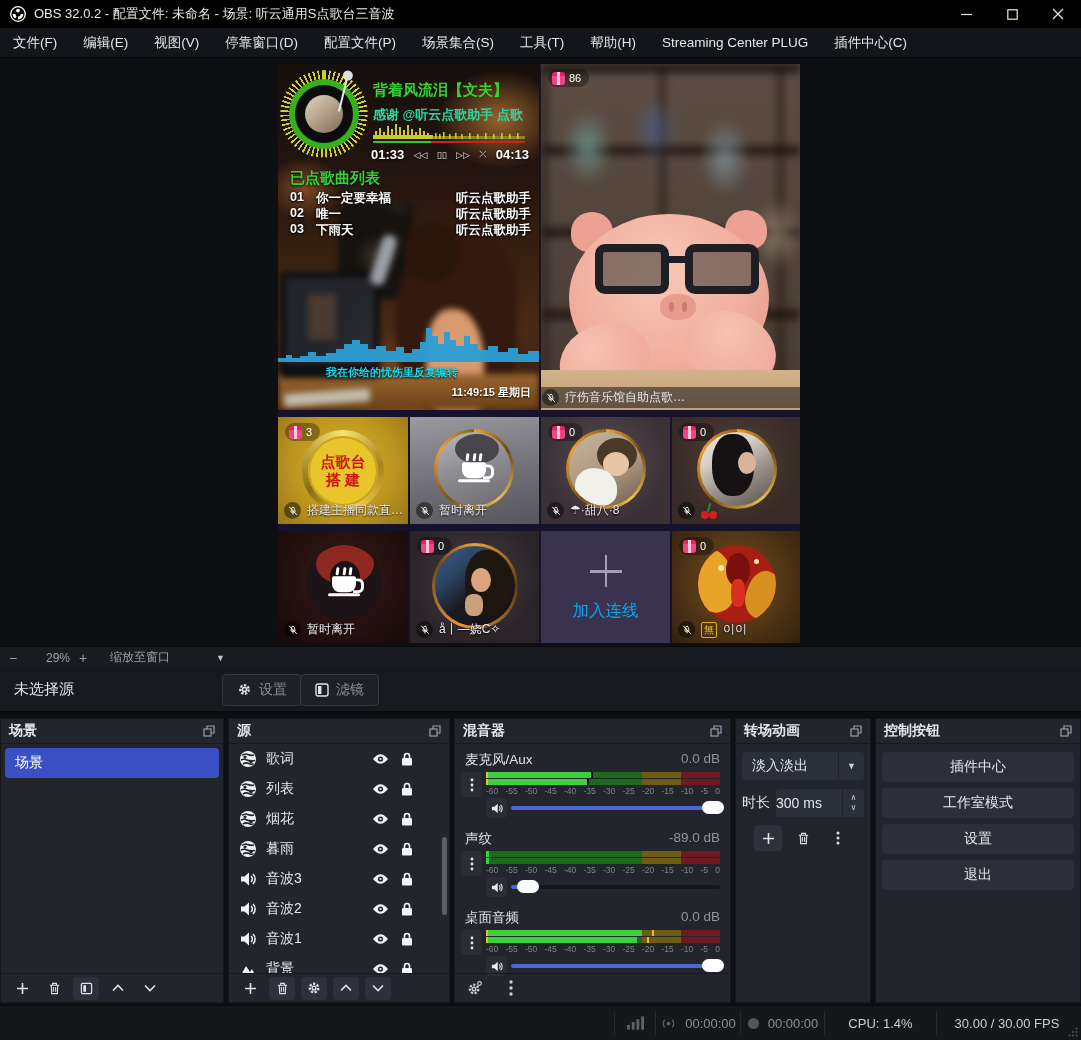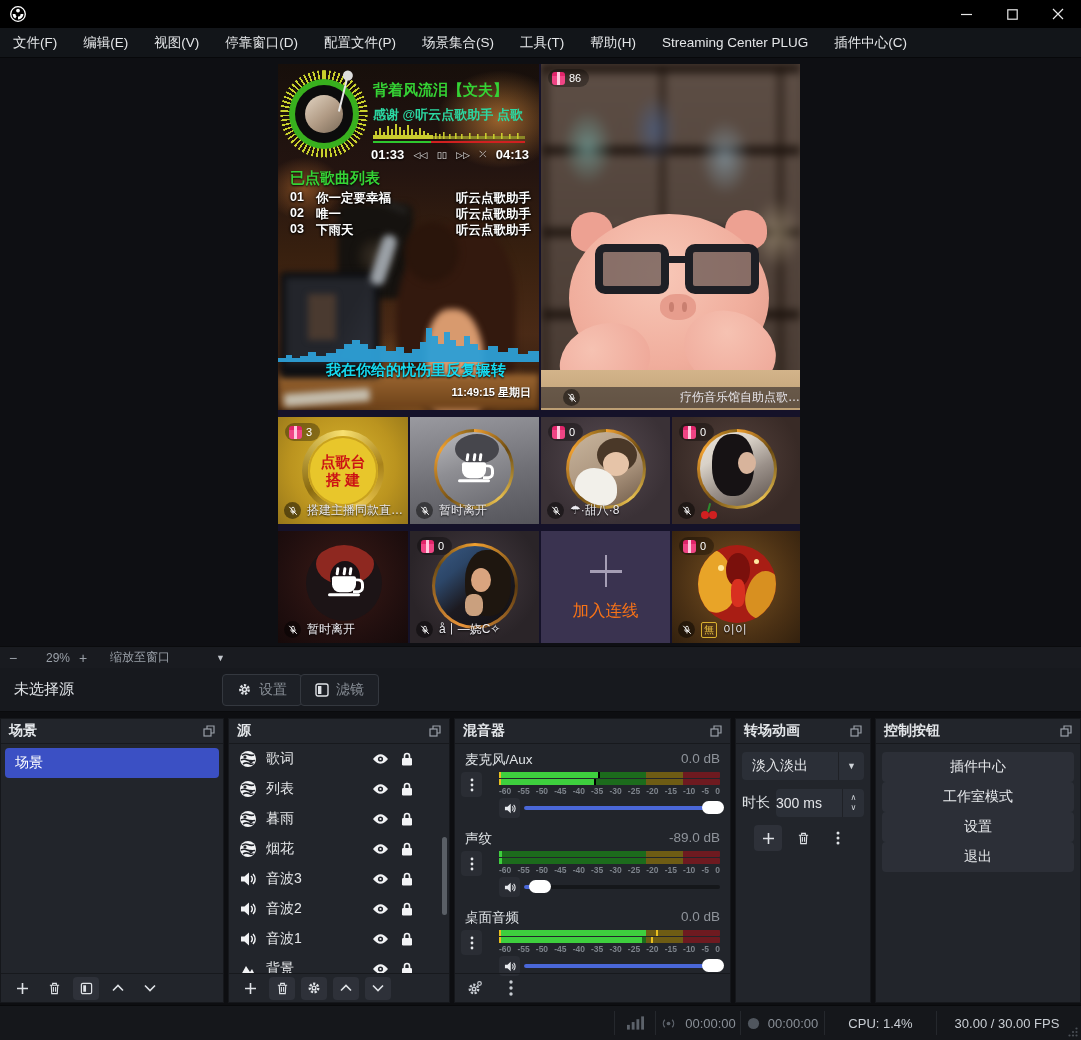--- a/index.html
+++ b/index.html
@@ -37,21 +37,21 @@
 .thanks{position:absolute;left:95px;top:42px;font-size:13px;font-weight:700;color:#2bd8a2;}
 .spectrum{position:absolute;left:95px;top:60px;}
 .progress{position:absolute;left:95px;top:77px;width:152px;height:2px;background:linear-gradient(90deg,#2ec82e 0 38%,#d02020 38% 100%);}
 .timesrow{position:absolute;left:93px;top:83px;width:158px;display:flex;align-items:center;justify-content:space-between;color:#fff;font-weight:700;font-size:13px;text-shadow:0 1px 2px #000;}
 .timesrow .tico{font-size:9px;font-weight:400;color:#eee;}
 .plistTitle{position:absolute;left:12px;top:105px;font-size:15px;font-weight:700;color:#35d335;text-shadow:0 1px 2px #000;}
 .plrow{position:absolute;left:12px;right:8px;display:flex;color:#fff;font-weight:700;font-size:12.5px;text-shadow:0 1px 2px #000,0 0 3px #000;}
 .plrow .num{width:26px;}
 .plrow .by{margin-left:auto;}
 .skyline{position:absolute;left:0;bottom:48px;width:100%;height:46px;opacity:.95;}
-.lyric{position:absolute;left:48px;bottom:30px;font-size:15px;font-weight:700;color:#16d8ee;text-shadow:0 1px 2px #000;}
+.lyric{position:absolute;left:48px;bottom:30px;font-size:11px;font-weight:700;color:#16d8ee;text-shadow:0 1px 2px #000;}
 .clock{position:absolute;right:8px;bottom:10px;font-size:11px;font-weight:700;color:#fff;text-shadow:0 1px 2px #000;}
 
 .shelves{position:absolute;inset:0;filter:blur(4px);
  background:
  radial-gradient(36px 54px at 18% 24%, #6f9a94cc, transparent 70%),
  radial-gradient(32px 50px at 44% 19%, #49618caa, transparent 70%),
  radial-gradient(36px 54px at 71% 27%, #8aa4b2aa, transparent 70%),
  radial-gradient(32px 46px at 29% 54%, #b08a8099, transparent 70%),
  radial-gradient(40px 54px at 69% 57%, #49618c99, transparent 70%),
  radial-gradient(36px 50px at 91% 49%, #bfae8e88, transparent 70%),
@@ -61,21 +61,21 @@
 .pig-head{position:absolute;left:28px;top:150px;width:200px;height:168px;border-radius:50%;background:radial-gradient(circle at 45% 35%,#f8c8b8,#f0ad9c 60%,#dd9584);}
 .pig-ear{position:absolute;width:42px;height:40px;border-radius:50% 50% 42% 42%;background:#eea violet;background:#eda192;}
 .glasses{position:absolute;left:54px;top:180px;display:flex;align-items:center;}
 .lens{width:74px;height:50px;border:8px solid #1e1f25;border-radius:10px;background:rgba(110,92,88,.8);}
 .bridge{width:16px;height:7px;background:#1e1f25;margin-top:-20px;}
 .snout{position:absolute;left:119px;top:230px;width:36px;height:26px;border-radius:45%;background:#e79d8d;}
 .snout:before,.snout:after{content:"";position:absolute;top:8px;width:5px;height:10px;border-radius:50%;background:#c97f70;}
 .snout:before{left:9px;}.snout:after{right:9px;}
 .pig-arm{position:absolute;border-radius:50%;background:radial-gradient(circle at 40% 30%,#f6c2b2,#eda394);}
 .deskR{position:absolute;left:0;top:306px;width:100%;height:40px;background:linear-gradient(180deg,#d3b48a,#bd9f74);}
-.capbar{position:absolute;left:0;bottom:2px;width:100%;height:21px;background:rgba(24,20,28,.55);display:flex;align-items:center;gap:6px;padding-left:22px;justify-content:space-between;}
+.capbar{position:absolute;left:0;bottom:2px;width:100%;height:21px;background:rgba(24,20,28,.55);display:flex;align-items:center;gap:6px;padding-left:1px;}
 
 .tile{position:absolute;overflow:hidden;}
 .trow1{top:353px;height:107px;}
 .trow2{top:467px;height:112px;}
 .badge{position:absolute;left:7px;top:6px;display:flex;align-items:center;gap:4px;background:rgba(0,0,0,.32);border-radius:9px;padding:2px 8px 2px 4px;height:18px;}
 .gift{width:13px;height:13px;border-radius:3px;background:linear-gradient(180deg,#e0256a 0 30%,#f04585 30%);position:relative;}
 .gift:before{content:"";position:absolute;left:5px;top:0;width:3px;height:13px;background:#ffc9de;}
 .badge .num{color:#fff;font-size:11px;}
 .cap{position:absolute;left:6px;bottom:5px;display:flex;align-items:center;gap:6px;z-index:3;}
 .mute{width:17px;height:17px;border-radius:50%;background:rgba(0,0,0,.45);display:flex;align-items:center;justify-content:center;flex:none;}
@@ -86,21 +86,21 @@
 .cup{position:relative;width:24px;height:16px;background:#fff;border-radius:2px 2px 8px 8px;}
 .cup:after{content:"";position:absolute;right:-8px;top:2px;width:8px;height:9px;border:3px solid #fff;border-left:none;border-radius:0 6px 6px 0;}
 .cup:before{content:"";position:absolute;left:-4px;bottom:-4px;width:32px;height:3px;background:#fff;border-radius:2px;}
 .steam{position:absolute;left:4px;top:-9px;width:16px;height:8px;display:flex;gap:4px;}
 .steam i{width:2.5px;height:8px;background:#fff;border-radius:2px;transform:rotate(8deg);}
 .jointile{background:#3a3350;display:flex;flex-direction:column;align-items:center;}
 .plus{position:relative;width:32px;height:32px;margin-top:24px;}
 .plus:before,.plus:after{content:"";position:absolute;background:#a59eb5;}
 .plus:before{left:0;top:15px;width:32px;height:2.5px;}
 .plus:after{left:15px;top:0;width:2.5px;height:32px;}
-.joinlabel{margin-top:13px;color:#f97316;font-size:16.5px;}
+.joinlabel{margin-top:13px;color:#0ea5e9;font-size:16.5px;}
 .cherry{position:relative;width:16px;height:16px;}
 .cherry:before,.cherry:after{content:"";position:absolute;width:8px;height:8px;border-radius:50%;background:#d02020;bottom:0;}
 .cherry:before{left:0;}.cherry:after{right:0;}
 .cherry i{position:absolute;left:7px;top:0;width:2px;height:9px;background:#2d8a2d;transform:rotate(14deg);}
 .mubox{display:inline-block;border:1px solid #d8b030;color:#e8c040;font-size:10px;padding:0 2px;border-radius:2px;}
 
 .zoombar{position:absolute;left:0;top:646px;width:1081px;height:22px;background:#191b20;display:flex;align-items:center;color:#9aa0a8;font-size:12px;border-top:1px solid #0a0b0d;}
 .zoombar .zbtn{width:26px;text-align:center;font-size:14px;}
 .zoompct{width:44px;text-align:right;}
 .fitlabel{margin-left:14px;}
@@ -127,21 +127,21 @@
 .tbico.boxed{background:#2e3139;}
 .srclist{position:absolute;left:0;top:25px;right:0;bottom:29px;overflow:hidden;}
 .srcitem{height:30px;display:flex;align-items:center;padding:0 10px;color:#e6e8ea;font-size:14px;gap:9px;}
 .srcitem .sright{margin-left:auto;display:flex;gap:12px;align-items:center;margin-right:26px;}
 .sscroll{position:absolute;right:2px;top:118px;width:5px;height:78px;border-radius:3px;background:#5a5f66;}
 
 .mixwrap{position:absolute;left:0;top:25px;right:0;bottom:29px;padding:7px 10px 0 6px;}
 .chan{margin-bottom:12px;}
 .chanhead{display:flex;color:#dfe3e6;font-size:13.5px;padding-left:4px;}
 .chanhead .db{margin-left:auto;color:#8f949b;}
-.chanbody{display:flex;gap:17px;margin-top:3px;font-weight:bold;}
+.chanbody{display:flex;gap:4px;margin-top:3px;}
 .chanleft{display:flex;flex-direction:column;gap:3px;}
 .mbtn{width:21px;height:25px;background:#2a2d34;border-radius:4px;display:flex;align-items:center;justify-content:center;}
 .meterzone{flex:1;}
 .mbar{height:6px;border-radius:1px;margin-bottom:1px;position:relative;background:linear-gradient(90deg,#1c6b1c 0 66.7%,#6e5c14 66.7% 83.3%,#6e1a20 83.3% 100%);}
 .mlevel{position:absolute;left:0;top:0;bottom:0;background:#3ecf3e;}
 .mpeak{position:absolute;top:0;bottom:0;width:2px;background:#000;}
 .mpeak.yellow{background:#e8c020;}
 .mscale{display:flex;justify-content:space-between;color:#7d838b;font-size:8.5px;margin-top:1px;}
 .sliderrow{display:flex;gap:4px;align-items:center;margin-top:2px;}
 .slidertrack{flex:1;height:4px;border-radius:2px;background:#15171a;position:relative;}
@@ -154,21 +154,21 @@
 .combo .cval{padding-left:10px;}
 .combo .caret{margin-left:auto;width:26px;height:100%;display:flex;align-items:center;justify-content:center;border-left:1px solid #1f2126;color:#cfd3d8;font-size:9px;}
 .durrow{display:flex;align-items:center;margin-top:9px;gap:6px;}
 .durlabel{color:#dfe3e6;font-size:14px;}
 .spin{flex:1;height:28px;background:#2b2f37;border-radius:4px;display:flex;align-items:center;color:#e4e6e9;font-size:14px;}
 .spin .sval{flex:1;text-align:left;}
 .spin .arrows{width:22px;height:100%;border-left:1px solid #1f2126;display:flex;flex-direction:column;align-items:center;justify-content:center;color:#cfd3d8;font-size:8px;line-height:10px;}
 .transbtns{display:flex;align-items:center;gap:7px;margin-top:8px;justify-content:center;}
 .transbtns .tbico{width:28px;height:26px;}
 
-.ctrlbody{padding:8px 6px;display:flex;flex-direction:column;}
+.ctrlbody{padding:8px 6px;display:flex;flex-direction:column;gap:6px;}
 .ctrlbtn{height:30px;background:#2c2f37;border-radius:4px;color:#e6e8eb;font-size:14px;display:flex;align-items:center;justify-content:center;white-space:nowrap;}
 .vcam{display:flex;gap:6px;}
 .vcam .ctrlbtn{flex:1;}
 .vcamgear{width:30px;height:30px;background:#2c2f37;border-radius:4px;display:flex;align-items:center;justify-content:center;flex:none;}
 
 .statusbar{position:absolute;left:0;top:1005px;width:1081px;height:35px;background:#15171b;border-top:1px solid #090a0c;display:flex;align-items:center;font-size:13px;color:#8a9098;}
 .stseg{display:flex;align-items:center;justify-content:center;gap:8px;height:20px;white-space:nowrap;}
 .stdiv{width:1px;height:24px;background:#25282d;flex:none;}
 .grip{position:absolute;right:3px;bottom:3px;width:10px;height:10px;}
 svg{display:block;}
@@ -176,20 +176,21 @@
 </head>
 <body>
 
 <div class="titlebar">
   <svg class="obslogo" viewBox="0 0 16 16">
       <circle cx="8" cy="8" r="7.3" fill="#000" stroke="#fff" stroke-width="1.3"></circle>
       <circle cx="8" cy="4.6" r="1.9" fill="#fff"></circle>
       <path d="M8 13.4 A5.4 5.4 0 0 0 13.4 8 L10.6 8 A2.6 2.6 0 0 1 8 10.6 Z" fill="#fff"></path>
       <path d="M2.6 8 A5.4 5.4 0 0 0 5.2 12.6 L6.6 10.2 A2.6 2.6 0 0 1 5.4 8 Z" fill="#fff"></path>
     </svg>
+  <span>OBS 32.0.2 - 配置文件: 未命名 - 场景: 听云通用S点歌台三音波</span>
   <div class="winbtns">
     <div class="winbtn">
         <svg width="11" height="11" viewBox="0 0 11 11">
           <line x1="0" y1="5.5" x2="11" y2="5.5" stroke="#e8e8e8" stroke-width="1.2"></line>
         </svg>
       </div>
     <div class="winbtn">
         <svg width="11" height="11" viewBox="0 0 11 11">
           <rect x="0.8" y="0.8" width="9.4" height="9.4" fill="none" stroke="#e8e8e8" stroke-width="1.2"></rect>
         </svg>
@@ -629,41 +630,41 @@
             </svg>
           </span>
         </div>
         <div class="srcitem">
           <svg width="18" height="18" viewBox="0 0 18 18">
             <circle cx="9" cy="9" r="8" fill="#f2f3f5"></circle>
             <path d="M3 5.5 Q6 3 9 4.5 T15 5 M2 10 Q5 8.5 8 10 T16 10.5 M4 14 Q7 12 10 13.5 T14.5 13.5" stroke="#22252b" stroke-width="1.6" fill="none"></path>
             <circle cx="6" cy="7" r="1.6" fill="#22252b"></circle>
             <circle cx="12" cy="11.5" r="1.8" fill="#22252b"></circle>
           </svg>
-          <span>暮雨</span>
+          <span>烟花</span>
           <span class="sright">
             <svg width="17" height="12" viewBox="0 0 17 12">
               <path d="M1 6 Q8.5 -3.5 16 6 Q8.5 15.5 1 6 Z" fill="#f2f3f5"></path>
               <circle cx="8.5" cy="6" r="2.6" fill="#22252b"></circle>
               <circle cx="8.5" cy="6" r="1.1" fill="#f2f3f5"></circle>
             </svg>
             <svg width="12" height="14" viewBox="0 0 12 14">
               <rect x="1" y="6" width="10" height="7.5" rx="1.2" fill="#f2f3f5"></rect>
               <path d="M3.5 6 V4 a2.5 2.5 0 0 1 5 0 V6" stroke="#f2f3f5" stroke-width="1.6" fill="none"></path>
             </svg>
           </span>
         </div>
         <div class="srcitem">
           <svg width="18" height="18" viewBox="0 0 18 18">
             <circle cx="9" cy="9" r="8" fill="#f2f3f5"></circle>
             <path d="M3 5.5 Q6 3 9 4.5 T15 5 M2 10 Q5 8.5 8 10 T16 10.5 M4 14 Q7 12 10 13.5 T14.5 13.5" stroke="#22252b" stroke-width="1.6" fill="none"></path>
             <circle cx="6" cy="7" r="1.6" fill="#22252b"></circle>
             <circle cx="12" cy="11.5" r="1.8" fill="#22252b"></circle>
           </svg>
-          <span>烟花</span>
+          <span>暮雨</span>
           <span class="sright">
             <svg width="17" height="12" viewBox="0 0 17 12">
               <path d="M1 6 Q8.5 -3.5 16 6 Q8.5 15.5 1 6 Z" fill="#f2f3f5"></path>
               <circle cx="8.5" cy="6" r="2.6" fill="#22252b"></circle>
               <circle cx="8.5" cy="6" r="1.1" fill="#f2f3f5"></circle>
             </svg>
             <svg width="12" height="14" viewBox="0 0 12 14">
               <rect x="1" y="6" width="10" height="7.5" rx="1.2" fill="#f2f3f5"></rect>
               <path d="M3.5 6 V4 a2.5 2.5 0 0 1 5 0 V6" stroke="#f2f3f5" stroke-width="1.6" fill="none"></path>
             </svg>

